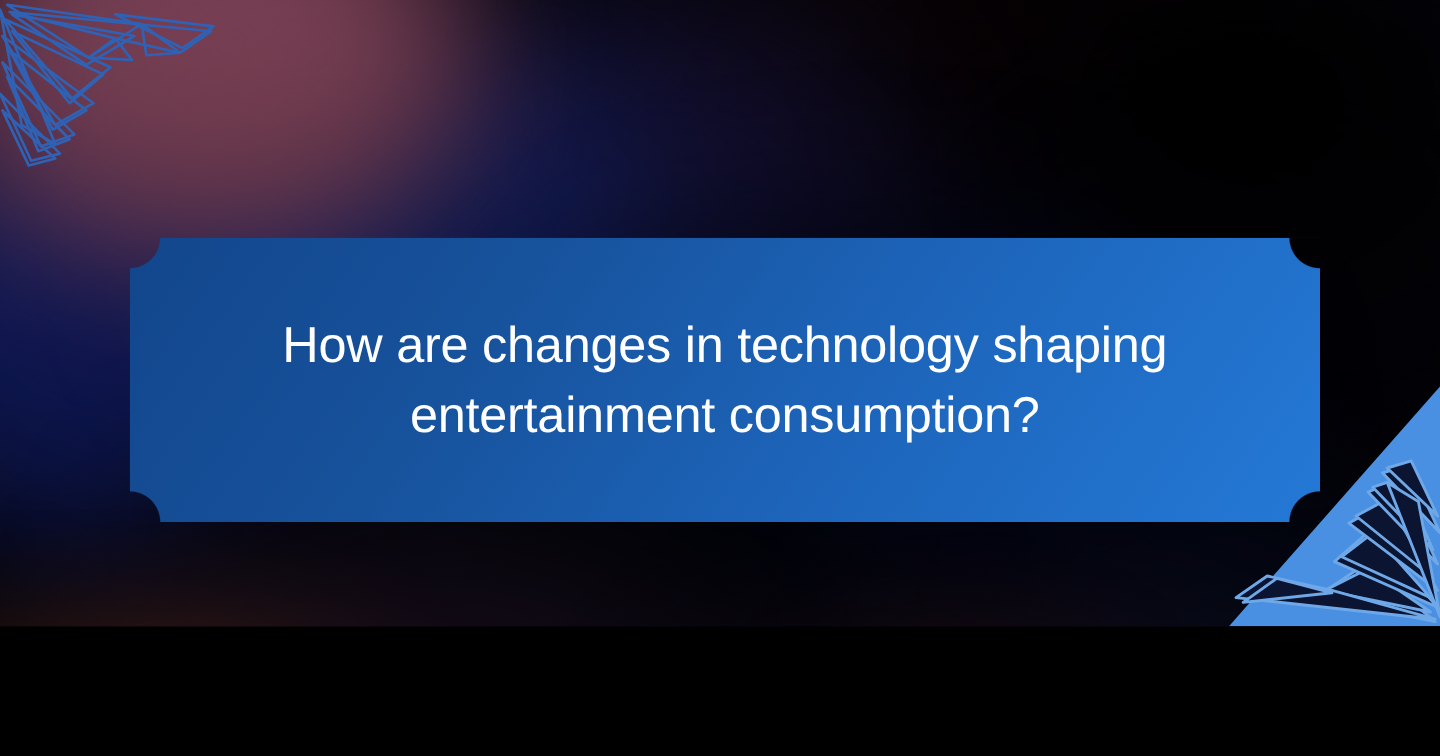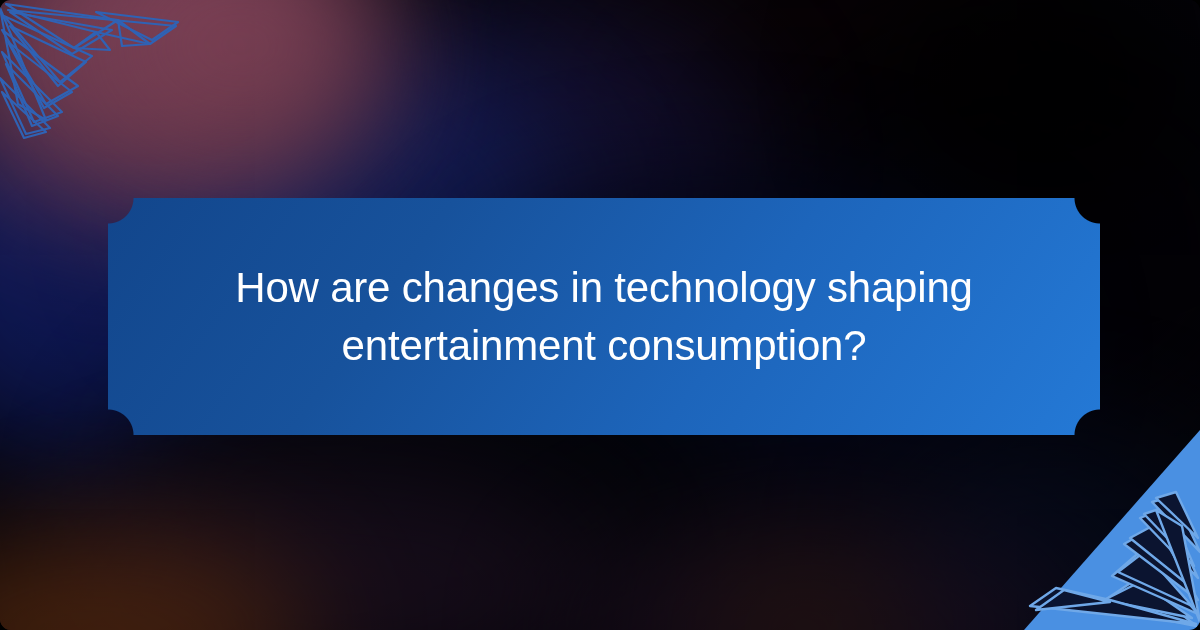--- a/index.html
+++ b/index.html
@@ -3,25 +3,24 @@
 <meta charset="utf-8">
 <style>
   html, body {
     margin: 0;
     padding: 0;
     background: #000;
   }
   #stage {
     position: relative;
     width: 1200px;
-    height: 630px;
+    height: 522px;
     overflow: hidden;
     background: #050308;
     font-family: "Liberation Sans", sans-serif;
-    border-radius: 11px;
   }
 
   
   .bg-base {
     position: absolute;
     inset: 0;
     background: #07060f;
   }
   .blob {
     position: absolute;

